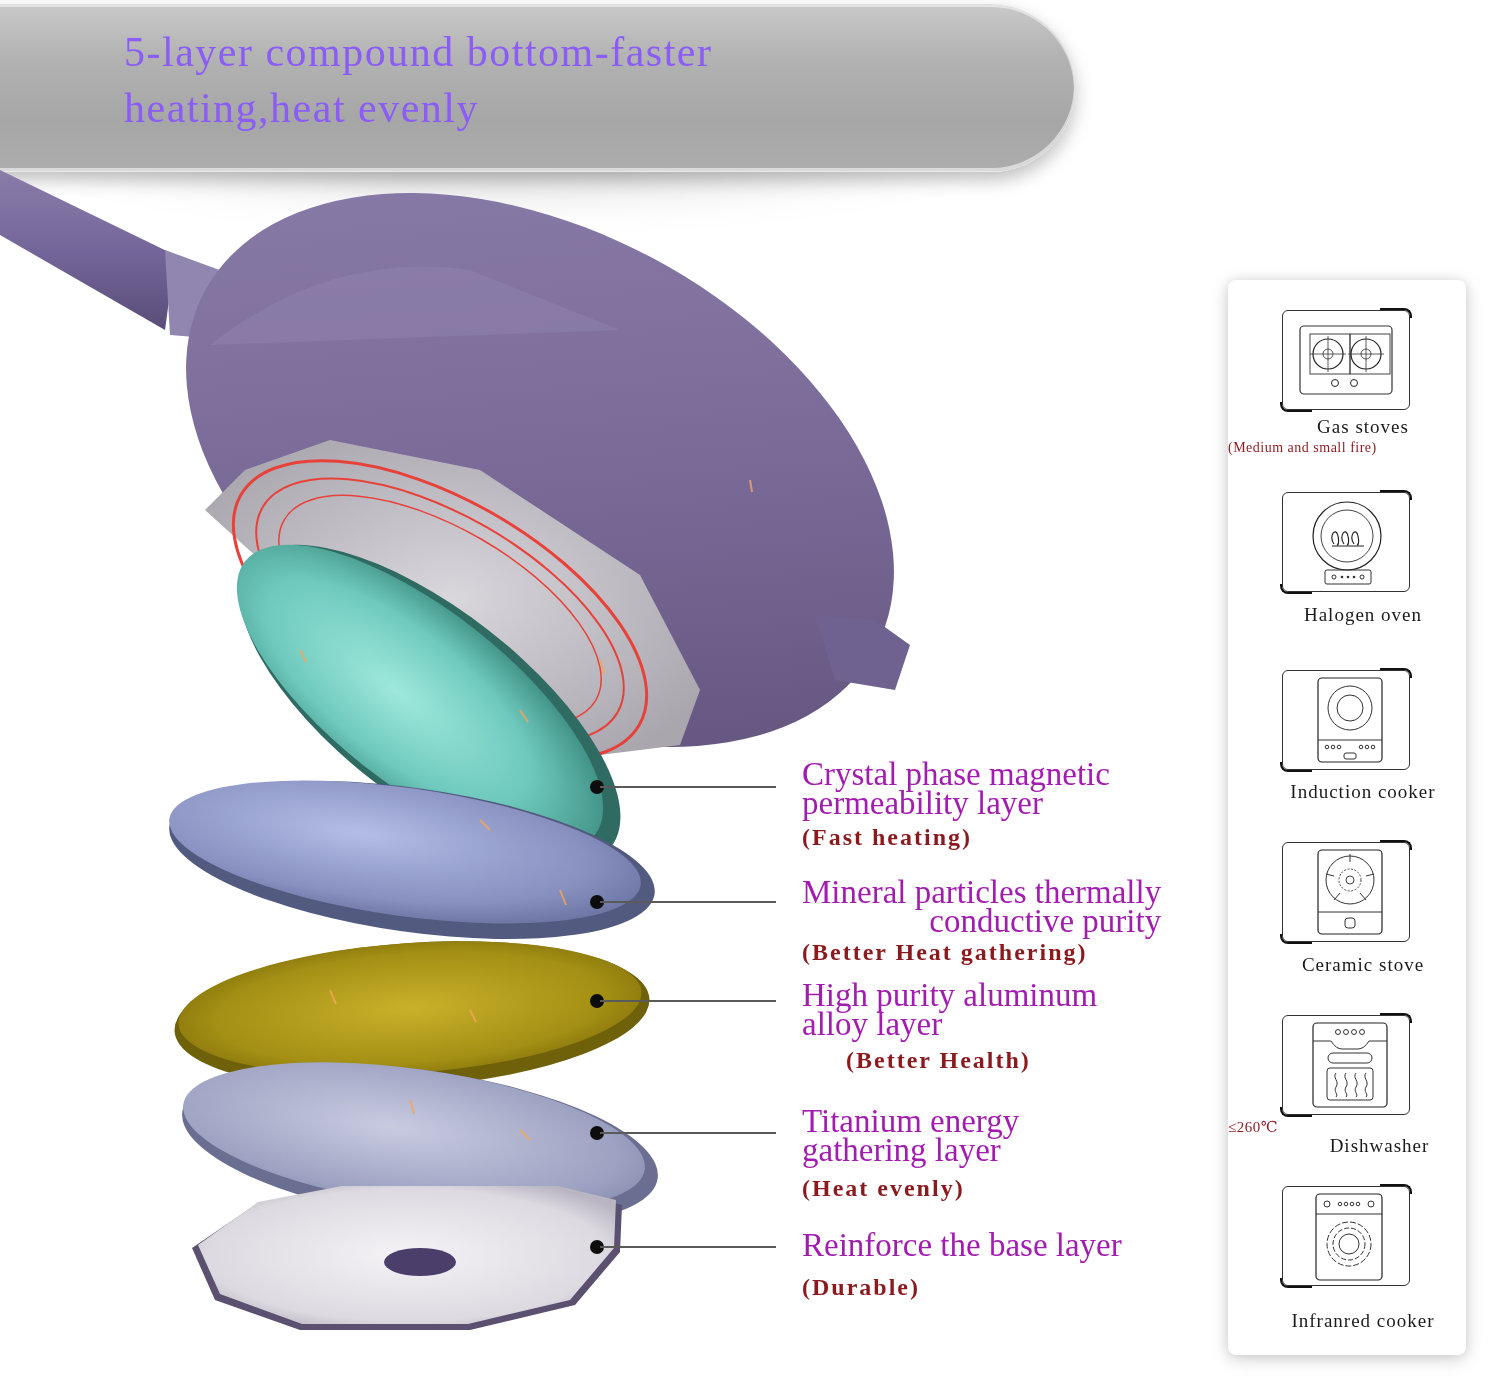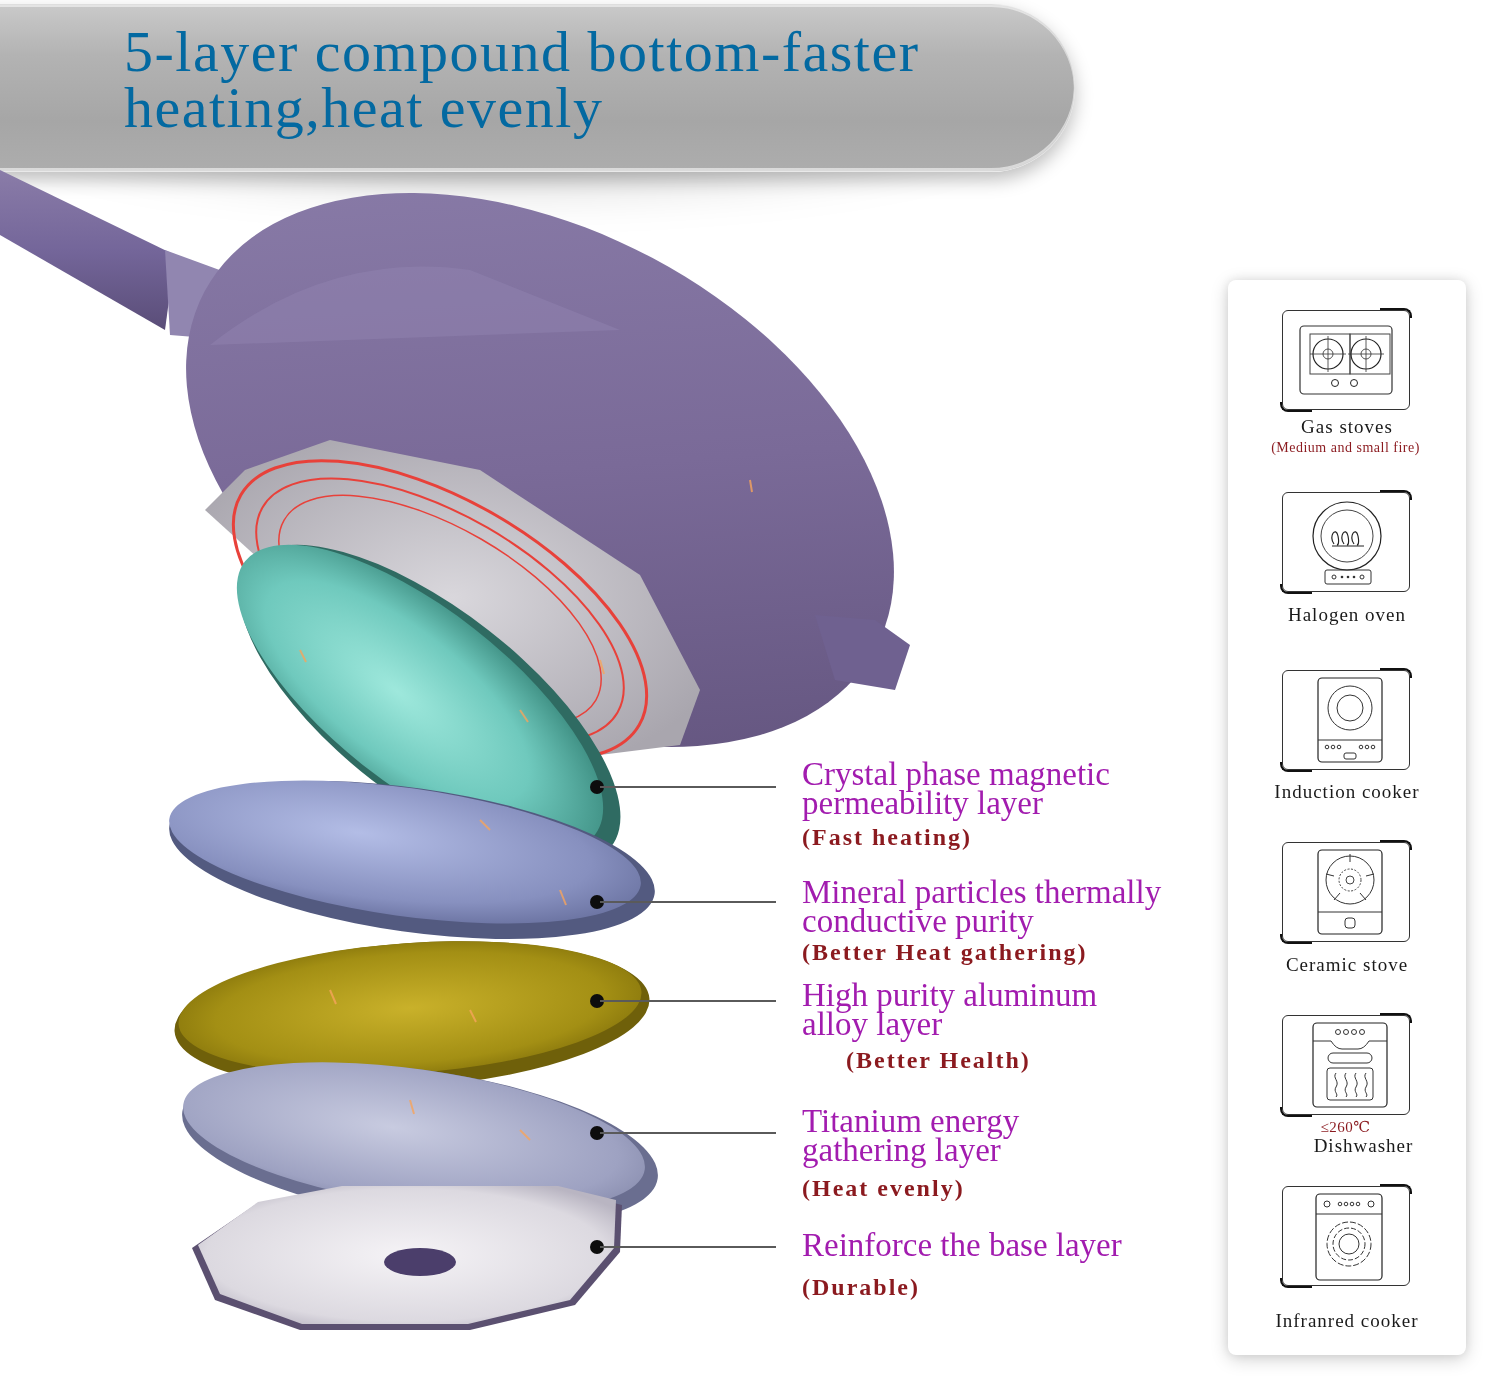--- a/index.html
+++ b/index.html
@@ -15,21 +15,21 @@
   }
   .banner {
     position: absolute; left: -90px; top: 4px; width: 1165px; height: 168px;
     border-radius: 84px;
     background: linear-gradient(180deg, #c9c9c9 0%, #b3b3b3 30%, #a6a6a6 70%, #adadad 100%);
     box-shadow: inset 0 -3px 0 rgba(255,255,255,0.55), inset 0 2px 0 rgba(255,255,255,0.5), 0 8px 18px rgba(0,0,0,0.25);
     border: 1px solid rgba(255,255,255,0.6);
   }
   .banner-title {
     position: absolute; left: 124px; top: 24px; width: 900px;
-    font-size: 58px; line-height: 56px; color: #0369a1; letter-spacing: 1.5px;
+    font-size: 42px; line-height: 56px; color: #8b5cf6; letter-spacing: 1.5px;
     font-family: "Liberation Serif", "DejaVu Serif", serif;
   }
 
   
   .illustration { position: absolute; left: 0; top: 160px; width: 1000px; height: 1200px; }
   .illustration svg { position: absolute; left: 0; top: 0; }
 
   
   .callout { position: absolute; left: 590px; width: 580px; }
   .callout .dot {
@@ -61,25 +61,25 @@
   .tile .icon-frame::after {
     content: ""; position: absolute; right: -3px; top: -3px; width: 30px; height: 8px;
     border-top: 2px solid #111; border-right: 2px solid #111; border-radius: 0 8px 0 0;
   }
   .tile .icon-frame::before {
     content: ""; position: absolute; left: -3px; bottom: -3px; width: 30px; height: 8px;
     border-bottom: 2px solid #111; border-left: 2px solid #111; border-radius: 0 0 0 8px;
   }
   .tile svg { position: absolute; left: 0; top: 0; }
   .tile .label {
-    position: absolute; left: 0; width: 238px; text-align: center;
+    position: absolute; left: 16px; width: 238px; text-align: center;
     font-size: 19px; line-height: 22px; color: #1a1a1a; letter-spacing: 1px;
   }
   .tile .note {
-    position: absolute; left: 0; width: 235px; text-align: center;
+    position: absolute; left: 0; width: 235px; text-align: left;
     font-size: 14px; line-height: 16px; color: #8b1a1f; letter-spacing: 0.5px;
   }
 </style>
 </head>
 <body>
 
 <div class="banner-shadow"></div>
 <div class="banner"></div>
 <div class="banner-title">
   <div>5-layer compound bottom-faster</div>
@@ -181,21 +181,21 @@
   <div class="title" style="top:-12px;">
     <div>Crystal phase magnetic</div>
     <div>permeability layer</div>
   </div>
   <div class="sub" style="top:51px;text-align:right;">(Fast heating)</div>
 </div>
 
 <div class="callout" style="top:890px;">
   <span class="dot" style="top:5px;"></span>
   <span class="leader" style="top:11px;"></span>
-  <div class="title" style="top:-12px;">
+  <div class="title" style="top:-12px;text-align:right;">
     <div>Mineral particles thermally</div>
     <div>conductive purity</div>
   </div>
   <div class="sub" style="top:48px;">(Better Heat gathering)</div>
 </div>
 
 <div class="callout" style="top:993px;">
   <span class="dot" style="top:1px;"></span>
   <span class="leader" style="top:7px;"></span>
   <div class="title" style="top:-12px;">

